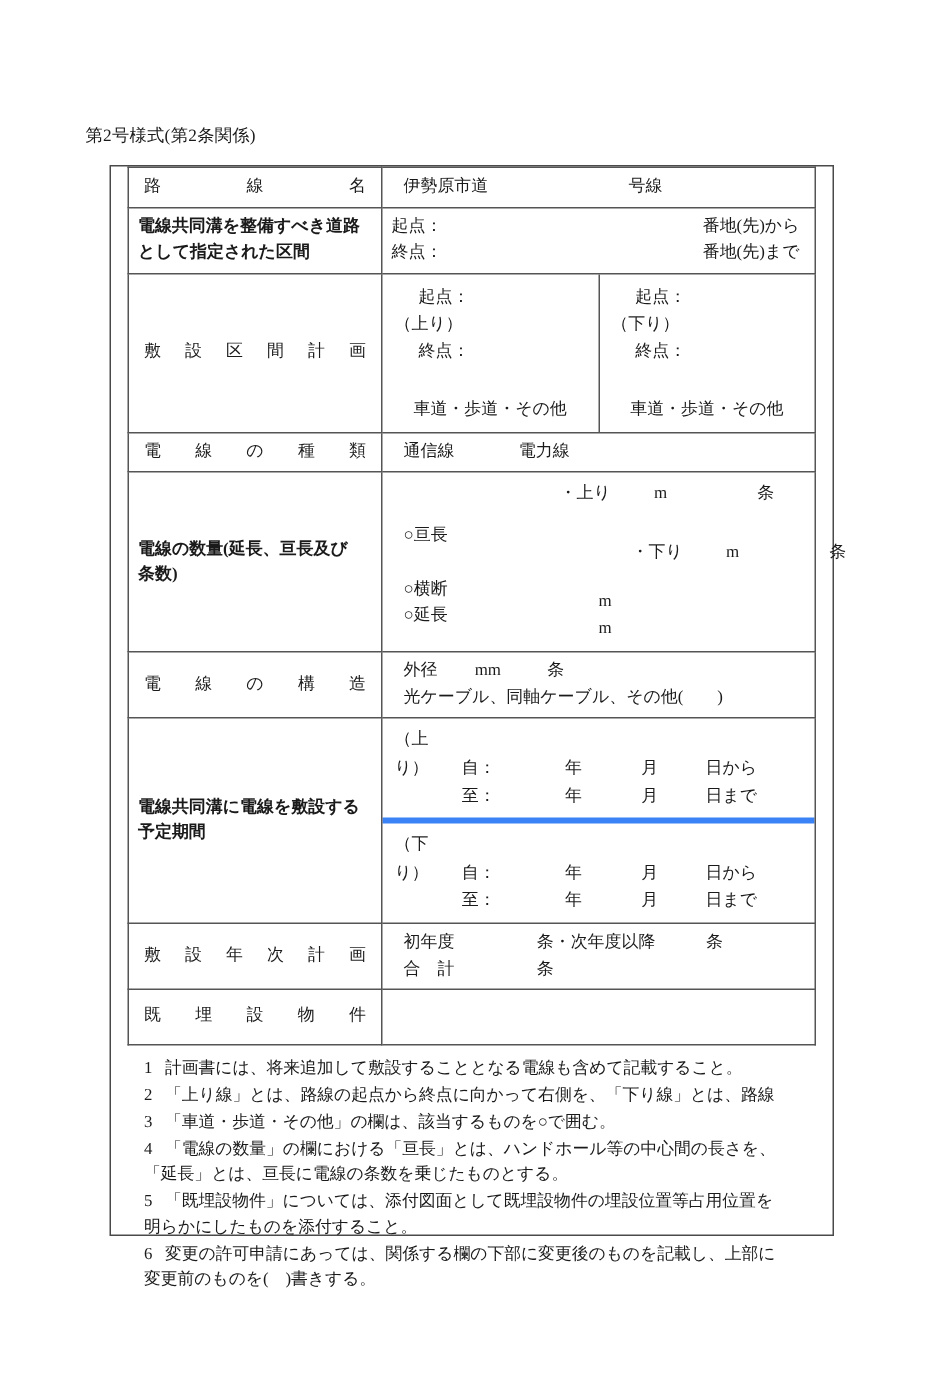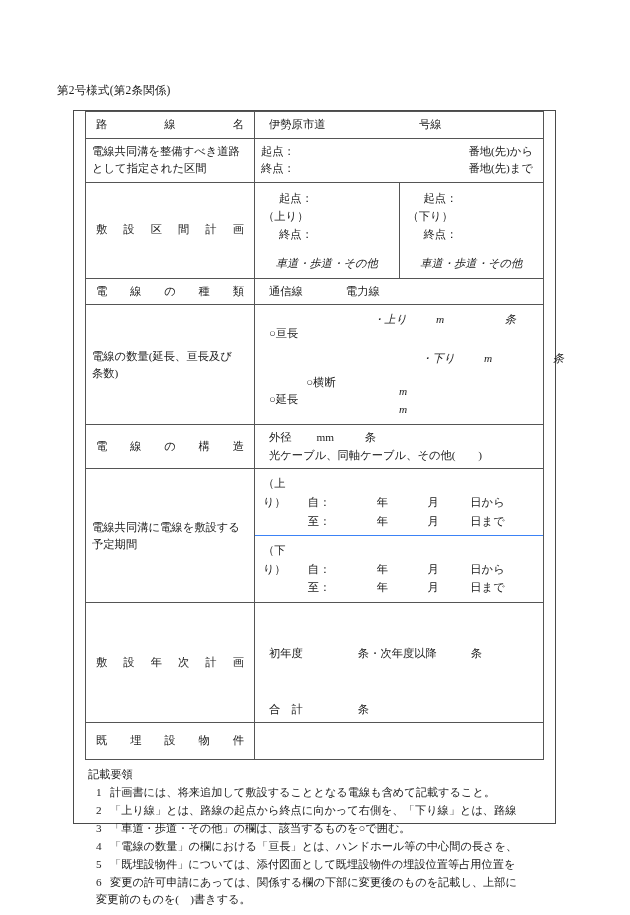--- a/index.html
+++ b/index.html
@@ -67,69 +67,70 @@
   .lbl-spread {
     display: flex;
     justify-content: space-between;
     padding: 0 4px;
     white-space: nowrap;
   }
   .lbl-spread > span { display: inline-block; }
 
   .lbl-plain {
     line-height: 1.5;
+    font-weight: bold;
   }
 
   
   .v-pad { padding-left: 8px; }
 
   .row-2col {
     display: flex;
   }
   .row-2col .left { flex: 1 1 auto; }
   .row-2col .right { text-align: left; padding-right: 4px; }
 
   .seg-split { display: flex; padding: 0; }
   .seg-split > div {
     flex: 1 1 50%;
     padding: 6px 8px;
     line-height: 1.6;
   }
   .seg-split > div:first-child { border-right: 1px solid #555; }
 
   .indent1 { padding-left: 16px; }
-  .gap-top { margin-top: 11px; font-style: italic; }
+  .gap-top { margin-top: 21px; }
 
   .qty-grid {
     display: flex;
     align-items: flex-start;
   }
   .qty-left {
     width: 104px;
     flex: 0 0 104px;
     padding-left: 8px;
   }
   .qty-right { flex: 1 1 auto; padding-top: 0px; }
-  .qty-line { white-space: nowrap; font-style: italic; }
+  .qty-line { white-space: nowrap; }
   .u-m { display: inline-block; width: 46px; text-align: left; padding-left: 26px; }
   .u-jo { display: inline-block; padding-left: 20px; }
 
   .period-block { padding: 0; }
   .period-half {
     padding: 5px 8px;
     line-height: 1.65;
   }
-  .period-half.first { border-bottom: 1px solid #3b82f6; }
+  .period-half.first { border-bottom: 4px solid #3b82f6; }
   .p-kind { display: inline-block; width: 42px; }
   .p-ji { display: inline-block; width: 44px; }
   .p-yr { display: inline-block; width: 40px; text-align: left; padding-left: 22px;}
   .p-mo { display: inline-block; width: 40px; text-align: left; padding-left: 8px;}
   .p-dy { display: inline-block; }
 
-  .year-line { white-space: nowrap; margin-top: 38px; }
+  .year-line { white-space: nowrap; }
   .y-a { display: inline-block; width: 86px; }
   .y-b { display: inline-block; width: 110px; }
 
   
   .notes {
     font-size: 11.2px;
     line-height: 1.52;
     padding: 6px 12px 0 14px;
   }
   .notes-title { margin-bottom: 1px; }
@@ -249,22 +250,22 @@
       <tr>
         <td>
           <div class="lbl-plain">
             <div>電線の数量(延長、亘長及び</div>
             <div>条数)</div>
           </div>
         </td>
         <td style="padding:6px 6px;">
           <div class="qty-grid">
             <div class="qty-left">
-              <div style="margin-top:14px;">○亘長</div>
-              <div style="margin-top:31px;text-align:center;">○横断</div>
+              <div style="margin-top:28px;">○亘長</div>
+              <div style="margin-top:18px;">○横断</div>
               <div>○延長</div>
             </div>
             <div class="qty-right">
               <div class="qty-line">
                 <span>・上り</span>
                 <span class="u-m">m</span>
                 <span class="u-jo">条</span>
               </div>
               <div class="qty-line" style="margin-top:21px;margin-left:48px;">
                 <span>・下り</span>
@@ -379,46 +380,47 @@
             <span>件</span>
           </div>
         </td>
         <td style="height:28px;"></td>
       </tr>
 
     </tbody>
   </table>
 
   <div class="notes">
-    <div class="notes-title">記載要領</div>
 
     <div class="note-item">
       <div class="note-num">1</div>
       <div class="note-body">計画書には、将来追加して敷設することとなる電線も含めて記載すること。</div>
     </div>
 
     <div class="note-item">
       <div class="note-num">2</div>
       <div class="note-body">「上り線」とは、路線の起点から終点に向かって右側を、「下り線」とは、路線</div>
     </div>
 
     <div class="note-item">
       <div class="note-num">3</div>
       <div class="note-body">「車道・歩道・その他」の欄は、該当するものを○で囲む。</div>
     </div>
 
     <div class="note-item">
       <div class="note-num">4</div>
       <div class="note-body">「電線の数量」の欄における「亘長」とは、ハンドホール等の中心間の長さを、</div>
     </div>
+    <div class="note-cont">「延長」とは、亘長に電線の条数を乗じたものとする。</div>
 
     <div class="note-item">
       <div class="note-num">5</div>
       <div class="note-body">「既埋設物件」については、添付図面として既埋設物件の埋設位置等占用位置を</div>
     </div>
+    <div class="note-cont">明らかにしたものを添付すること。</div>
 
     <div class="note-item">
       <div class="note-num">6</div>
       <div class="note-body">変更の許可申請にあっては、関係する欄の下部に変更後のものを記載し、上部に</div>
     </div>
     <div class="note-cont">変更前のものを(　)書きする。</div>
   </div>
 
 </div>
 

